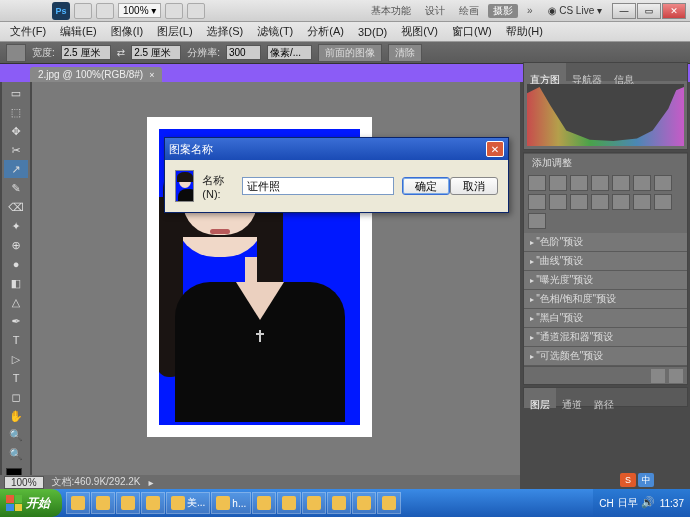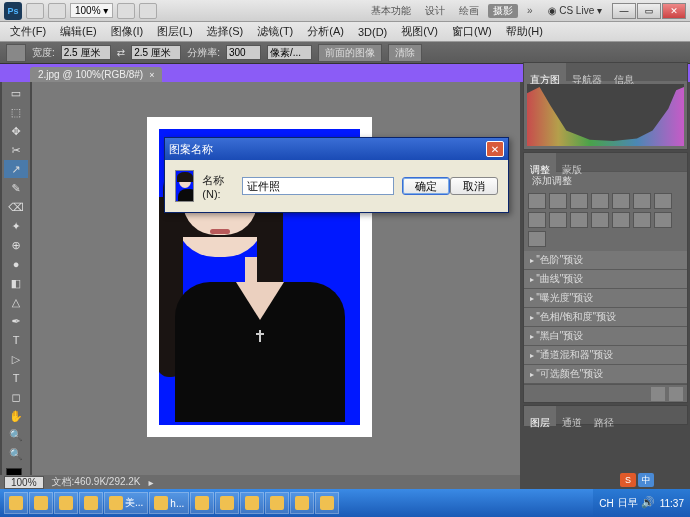--- a/index.html
+++ b/index.html
@@ -1,19 +1,19 @@
 <!DOCTYPE html>
 <html><head>
 <meta charset="utf-8">
 <style>
 * { margin: 0; padding: 0; box-sizing: border-box; font-family: "Microsoft YaHei", SimSun, Tahoma, sans-serif; }
 body { width: 690px; height: 517px; background: #4a4a4a; overflow: hidden; position: relative; font-size: 11px; }
 
 .top-bar { height: 22px; background: linear-gradient(#e8e8e8,#d0d0d0); display: flex; align-items: center; padding: 0 4px; gap: 4px; border-bottom: 1px solid #999; }
-.ps-logo { width: 18px; height: 18px; background: #1a3a5a; border-radius: 3px; color: #4fb4ff; font-size: 9px; display: flex; align-items: center; justify-content: center; font-weight: bold; }
+.ps-logo { width: 18px; height: 18px; background: #1a3a5a; border-radius: 3px; color: #4fb4ff; font-size: 9px; display: flex; align-items: center; justify-content: center; font-weight: bold; margin-left: 48px; }
 .top-icon { width: 18px; height: 16px; background: #ddd; border: 1px solid #aaa; border-radius: 2px; }
 .top-sel { font-size: 10px; padding: 1px 4px; border: 1px solid #aaa; background: #f5f5f5; }
 .top-spacer { flex: 1; }
 .top-link { font-size: 10px; color: #555; padding: 0 5px; }
 .top-link.active { background: #888; color: #fff; border-radius: 2px; }
 .cslive { font-size: 10px; color: #333; padding: 0 6px; }
 .win-btns { display: flex; gap: 1px; }
 .win-btn { width: 24px; height: 16px; border: 1px solid #888; background: linear-gradient(#eee,#ccc); font-size: 9px; display: flex; align-items: center; justify-content: center; }
 .win-btn.close { background: linear-gradient(#e88,#c44); color: #fff; }
 
@@ -224,24 +224,20 @@
       <div class="ptab active">直方图</div>
       <div class="ptab">导航器</div>
       <div class="ptab">信息</div>
     </div>
     <div class="histogram">
         <div class="histo-curve"></div>
       </div>
   </div>
 
   <div class="panel">
-    <div class="panel-tabs">
-      <div class="ptab active">调整</div>
-      <div class="ptab">蒙版</div>
-    </div>
     <div class="panel-row">添加调整</div>
     <div class="adj-icons">
       <div class="adj-icon"></div>
       <div class="adj-icon"></div>
       <div class="adj-icon"></div>
       <div class="adj-icon"></div>
       <div class="adj-icon"></div>
       <div class="adj-icon"></div>
       <div class="adj-icon"></div>
       <div class="adj-icon"></div>
@@ -302,20 +298,29 @@
   <span class="status-item">文档:460.9K/292.2K</span>
   <span class="status-item">▸</span>
 </div>
 
 <div class="notif">
   <div class="notif-icon">S</div>
   <div class="notif-icon b">中</div>
 </div>
 
 <div class="taskbar">
+  <div class="start-btn">
+    <div class="start-logo">
+        <div></div>
+        <div></div>
+        <div></div>
+        <div></div>
+      </div>
+    <span>开始</span>
+  </div>
   <div class="task-items">
     <div class="task-item">
         <div class="ico"></div>
       </div>
     <div class="task-item">
         <div class="ico"></div>
       </div>
     <div class="task-item">
         <div class="ico"></div>
       </div>

